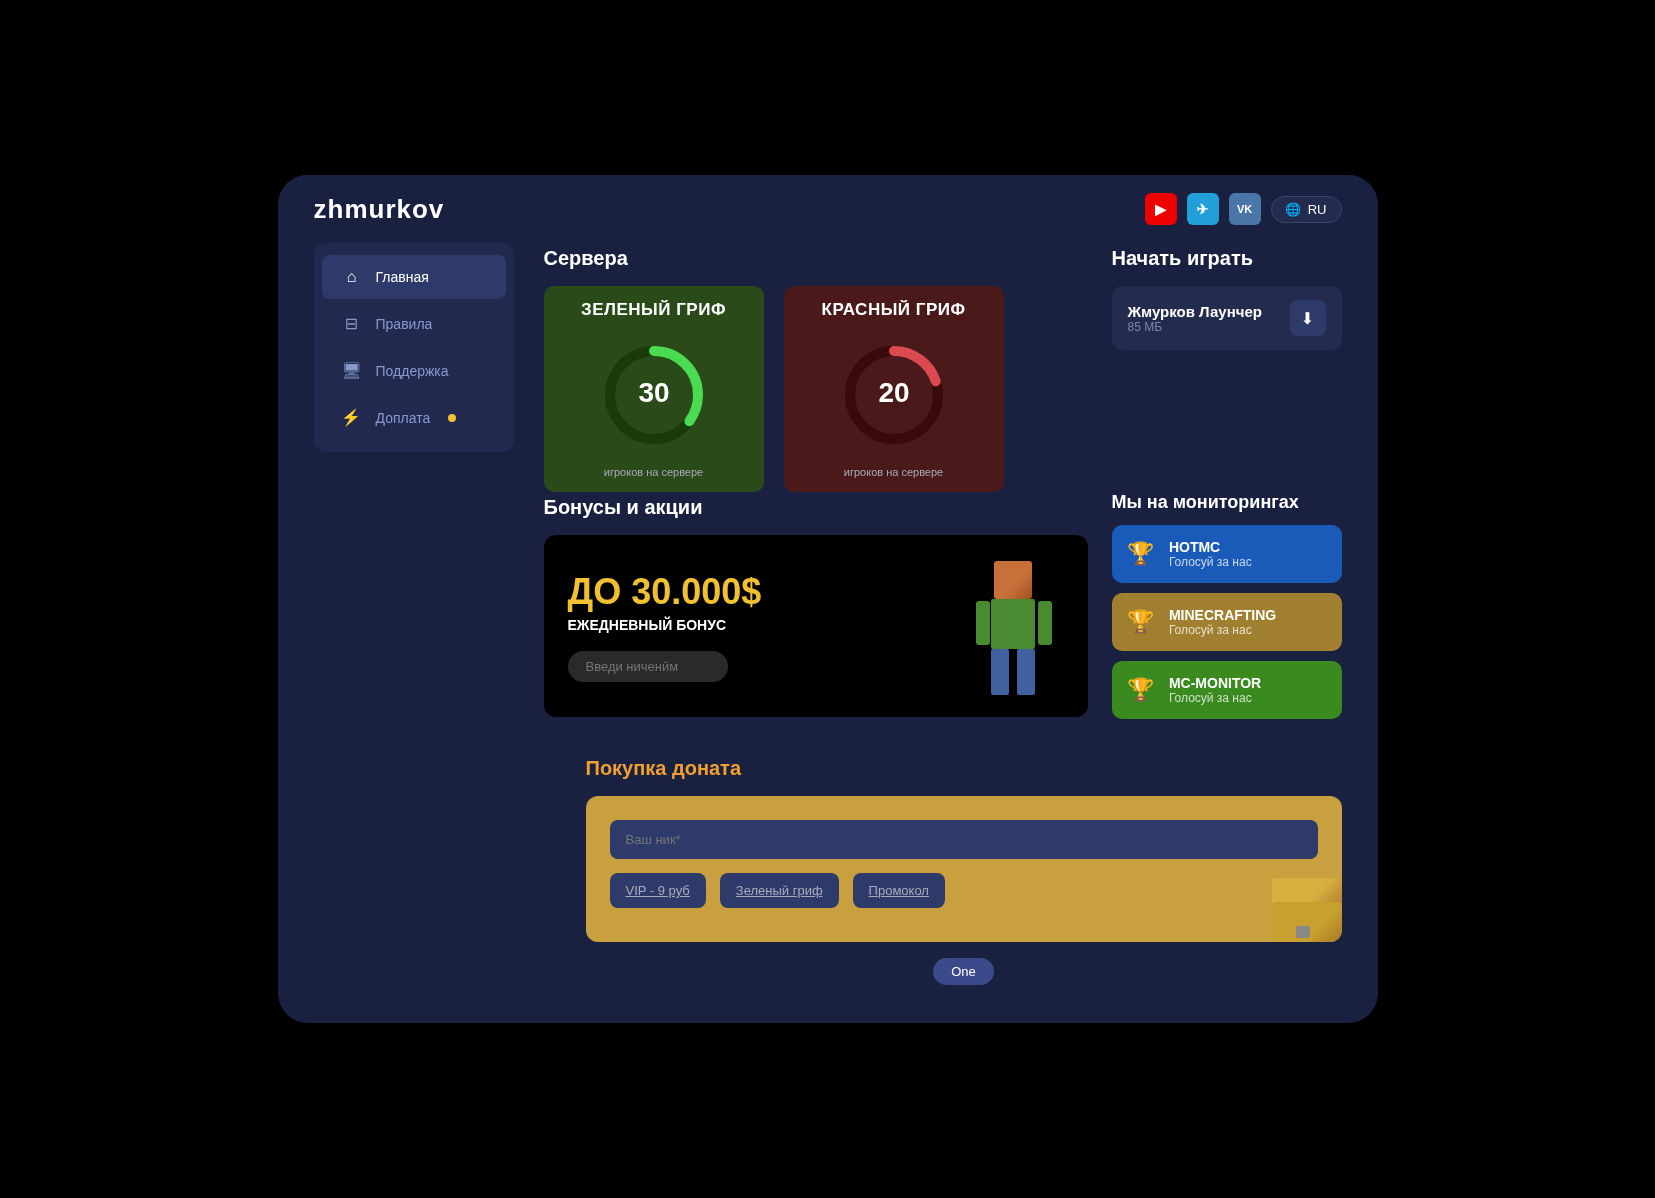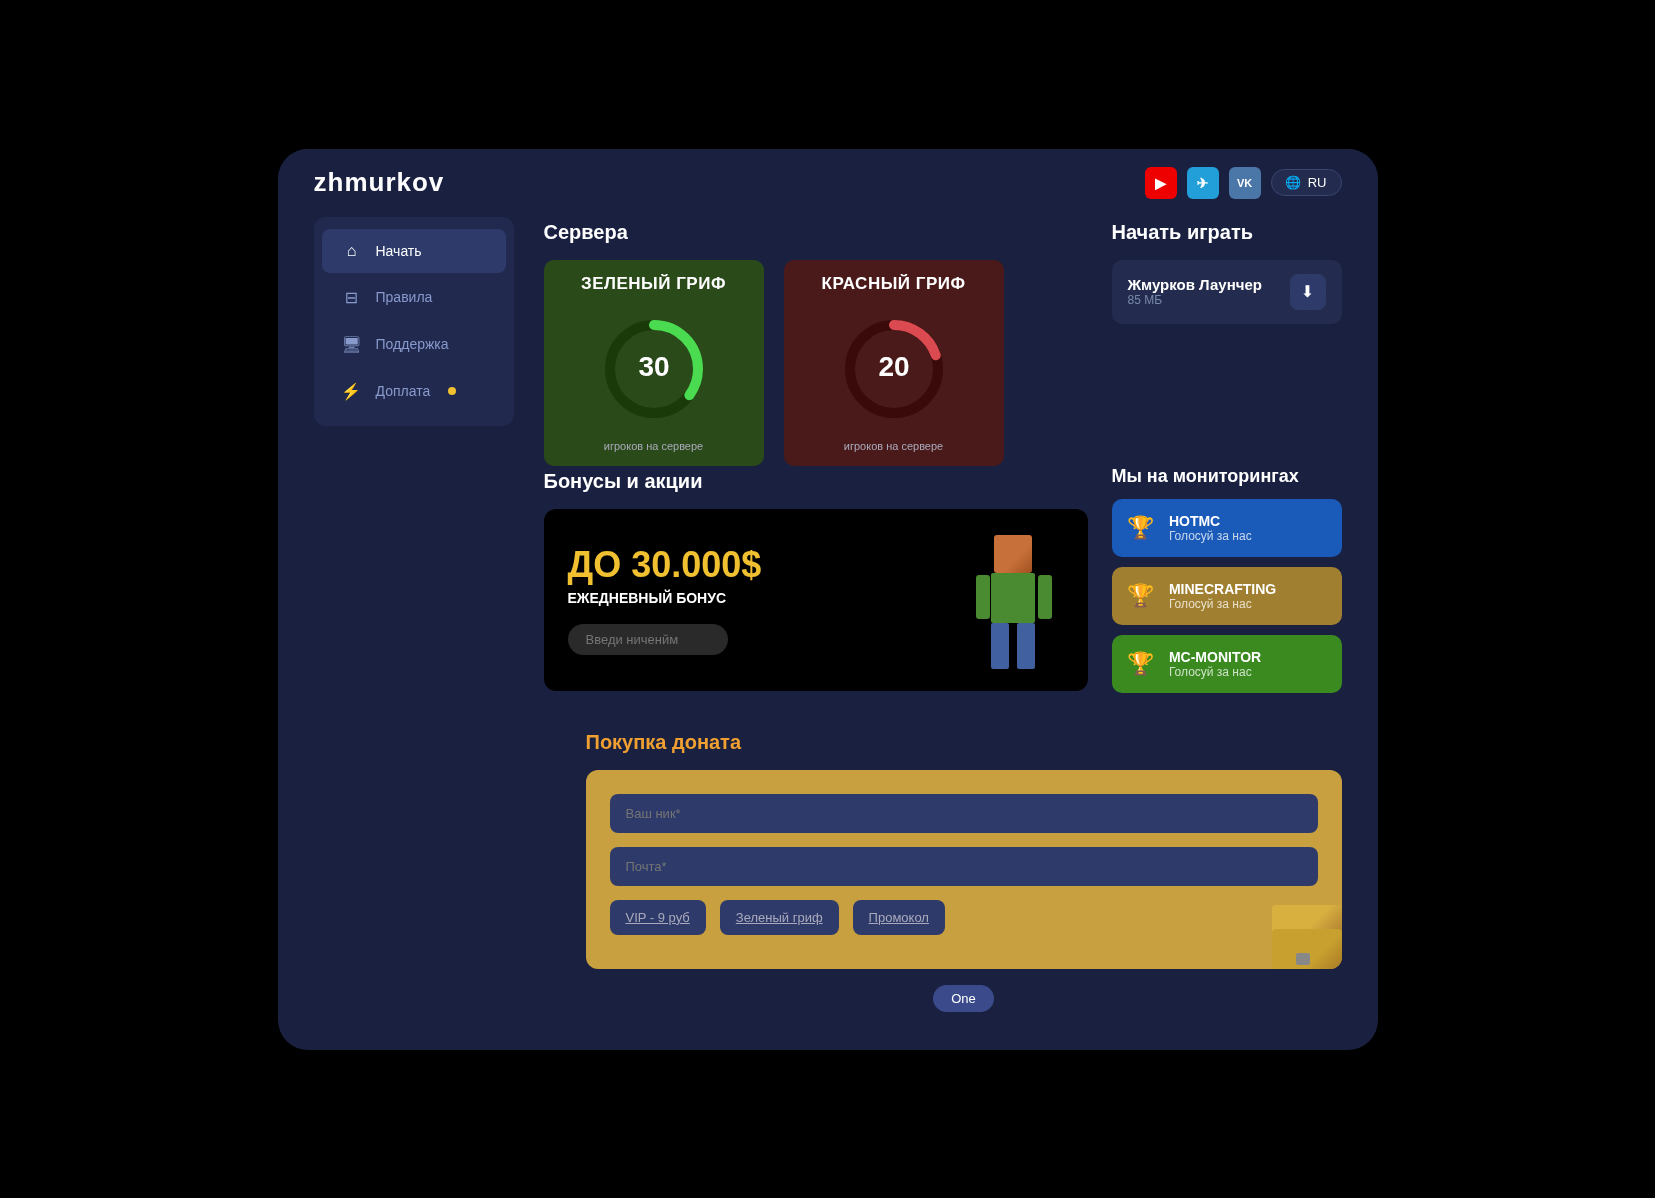--- a/index.html
+++ b/index.html
@@ -330,21 +330,20 @@
       display: flex;
       flex-direction: column;
       gap: 14px;
       min-height: 110px;
       position: relative;
       overflow: hidden;
     }
     .donat-inputs-row {
       display: flex;
       gap: 14px;
-      flex-direction: column;
     }
     .donat-input {
       flex: 1;
       background: #2d3a6a;
       border: none;
       border-radius: 8px;
       padding: 12px 16px;
       color: #aab;
       font-size: 13px;
       outline: none;
@@ -431,21 +430,21 @@
         <span>RU</span>
       </div>
     </div>
   </div>
 
   <div class="main-content">
 
     <div class="sidebar">
       <div class="sidebar-item active">
         <span class="sidebar-icon">⌂</span>
-        <span>Начать</span>
+        <span>Главная</span>
       </div>
       <div class="sidebar-item">
         <span class="sidebar-icon">⊟</span>
         <span>Правила</span>
       </div>
       <div class="sidebar-item">
         <span class="sidebar-icon">🖥</span>
         <span>Поддержка</span>
       </div>
       <div class="sidebar-item">
@@ -546,21 +545,20 @@
             </div>
           </div>
         </div>
       </div>
 
       <div class="donat-section">
         <div class="donat-title">Покупка доната</div>
         <div class="donat-card">
           <div class="donat-inputs-row">
             <input class="donat-input" type="text" placeholder="Ваш ник*" style="">
-            <input class="donat-input" type="text" placeholder="Почта*" style="">
           </div>
           <div class="donat-options-row">
             <button class="donat-option-btn">VIP - 9 руб</button>
             <button class="donat-option-btn">Зеленый гриф</button>
             <button class="donat-option-btn">Промокол</button>
           </div>
 
           <div class="chest-img">
             <div class="chest-lid"></div>
             <div class="chest-body"></div>

